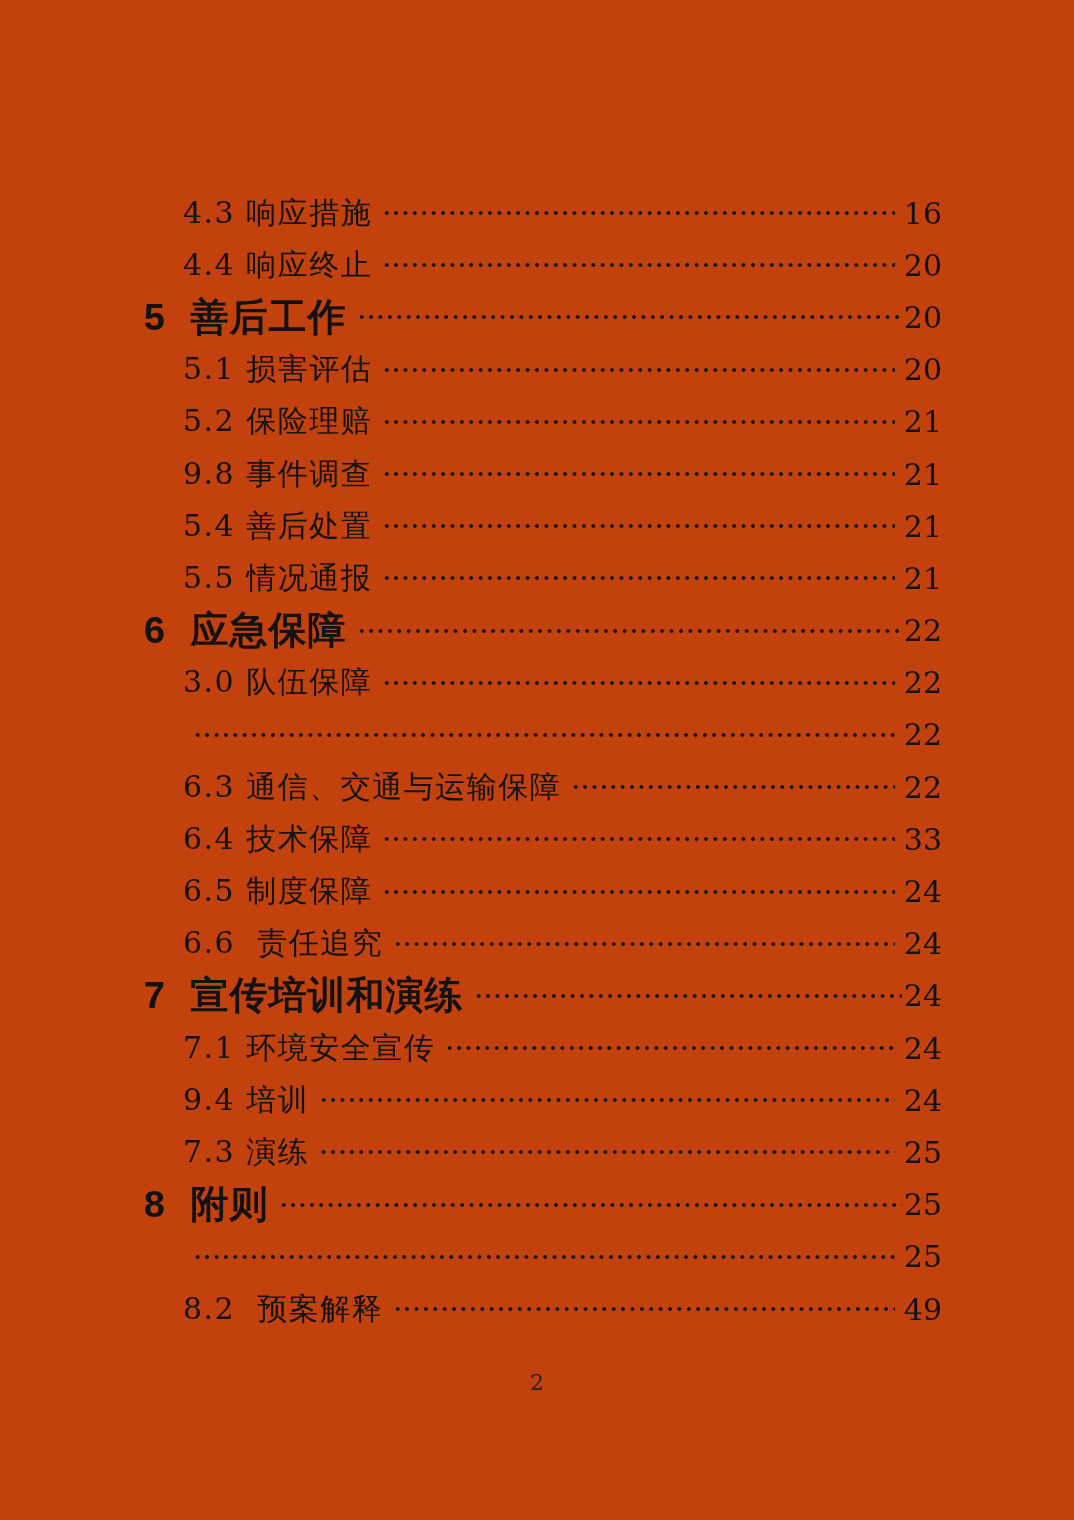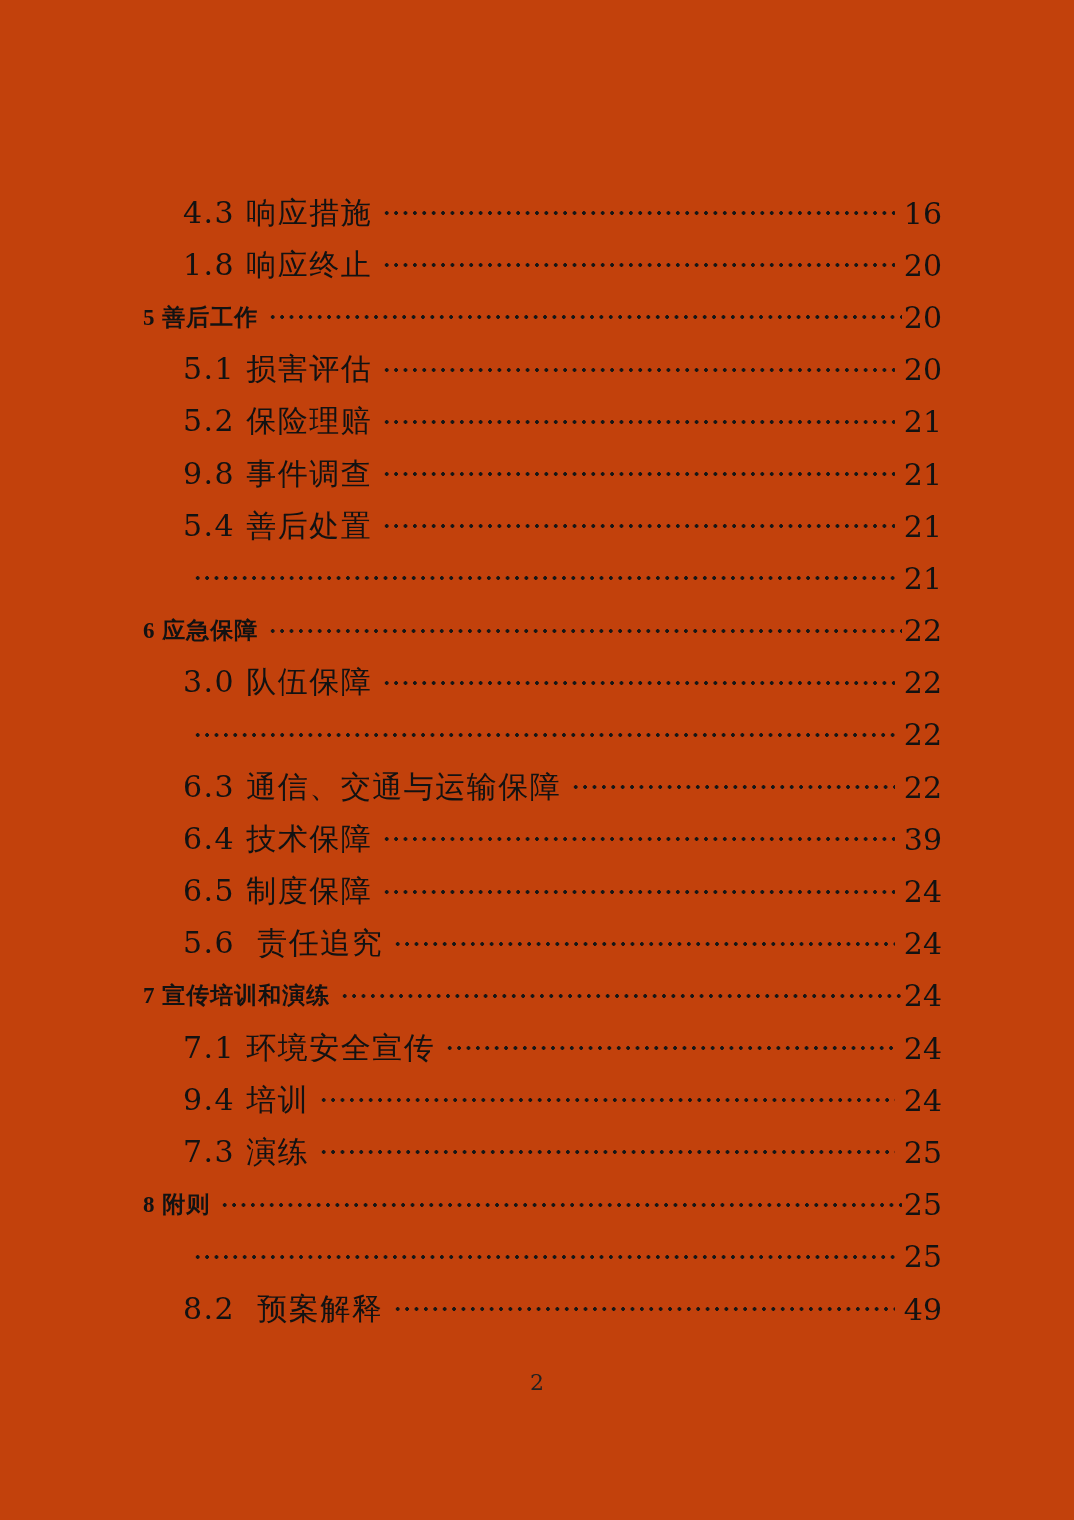--- a/index.html
+++ b/index.html
@@ -24,23 +24,23 @@
   .row {
     display: flex;
     align-items: center;
     height: 52.2px;
   }
   .row .label {
     white-space: pre;
     flex: 0 0 auto;
   }
   .row.l1 .label {
-    font-family: Liberation Serif, serif;
+    font-family: Liberation Mono, monospace;
     font-weight: 700;
-    font-size: 23px;
+    font-size: 38px;
     letter-spacing: 1px;
   }
   .row.l2 {
     padding-left: 40px;
   }
   .row.l2 .label {
     font-family: "DejaVu Serif", "Liberation Serif", serif;
     font-size: 30px;
     letter-spacing: 1.5px;
   }
@@ -80,21 +80,21 @@
 <div class="page">
   <div class="toc">
 
     <div class="row l2">
       <span class="label">4.3 响应措施</span>
       <span class="leader"></span>
       <span class="pagenum">16</span>
     </div>
 
     <div class="row l2">
-      <span class="label">1.8 响应终止</span>
+      <span class="label">4.4 响应终止</span>
       <span class="leader"></span>
       <span class="pagenum">20</span>
     </div>
 
     <div class="row l1">
       <span class="label">5 善后工作</span>
       <span class="leader"></span>
       <span class="pagenum">20</span>
     </div>
 
@@ -116,20 +116,21 @@
       <span class="pagenum">21</span>
     </div>
 
     <div class="row l2">
       <span class="label">5.4 善后处置</span>
       <span class="leader"></span>
       <span class="pagenum">21</span>
     </div>
 
     <div class="row l2">
+      <span class="label">5.5 情况通报</span>
       <span class="leader"></span>
       <span class="pagenum">21</span>
     </div>
 
     <div class="row l1">
       <span class="label">6 应急保障</span>
       <span class="leader"></span>
       <span class="pagenum">22</span>
     </div>
 
@@ -146,31 +147,31 @@
 
     <div class="row l2">
       <span class="label">6.3 通信、交通与运输保障</span>
       <span class="leader"></span>
       <span class="pagenum">22</span>
     </div>
 
     <div class="row l2">
       <span class="label">6.4 技术保障</span>
       <span class="leader"></span>
-      <span class="pagenum">39</span>
+      <span class="pagenum">33</span>
     </div>
 
     <div class="row l2">
       <span class="label">6.5 制度保障</span>
       <span class="leader"></span>
       <span class="pagenum">24</span>
     </div>
 
     <div class="row l2">
-      <span class="label">5.6  责任追究</span>
+      <span class="label">6.6  责任追究</span>
       <span class="leader"></span>
       <span class="pagenum">24</span>
     </div>
 
     <div class="row l1">
       <span class="label">7 宣传培训和演练</span>
       <span class="leader"></span>
       <span class="pagenum">24</span>
     </div>
 

